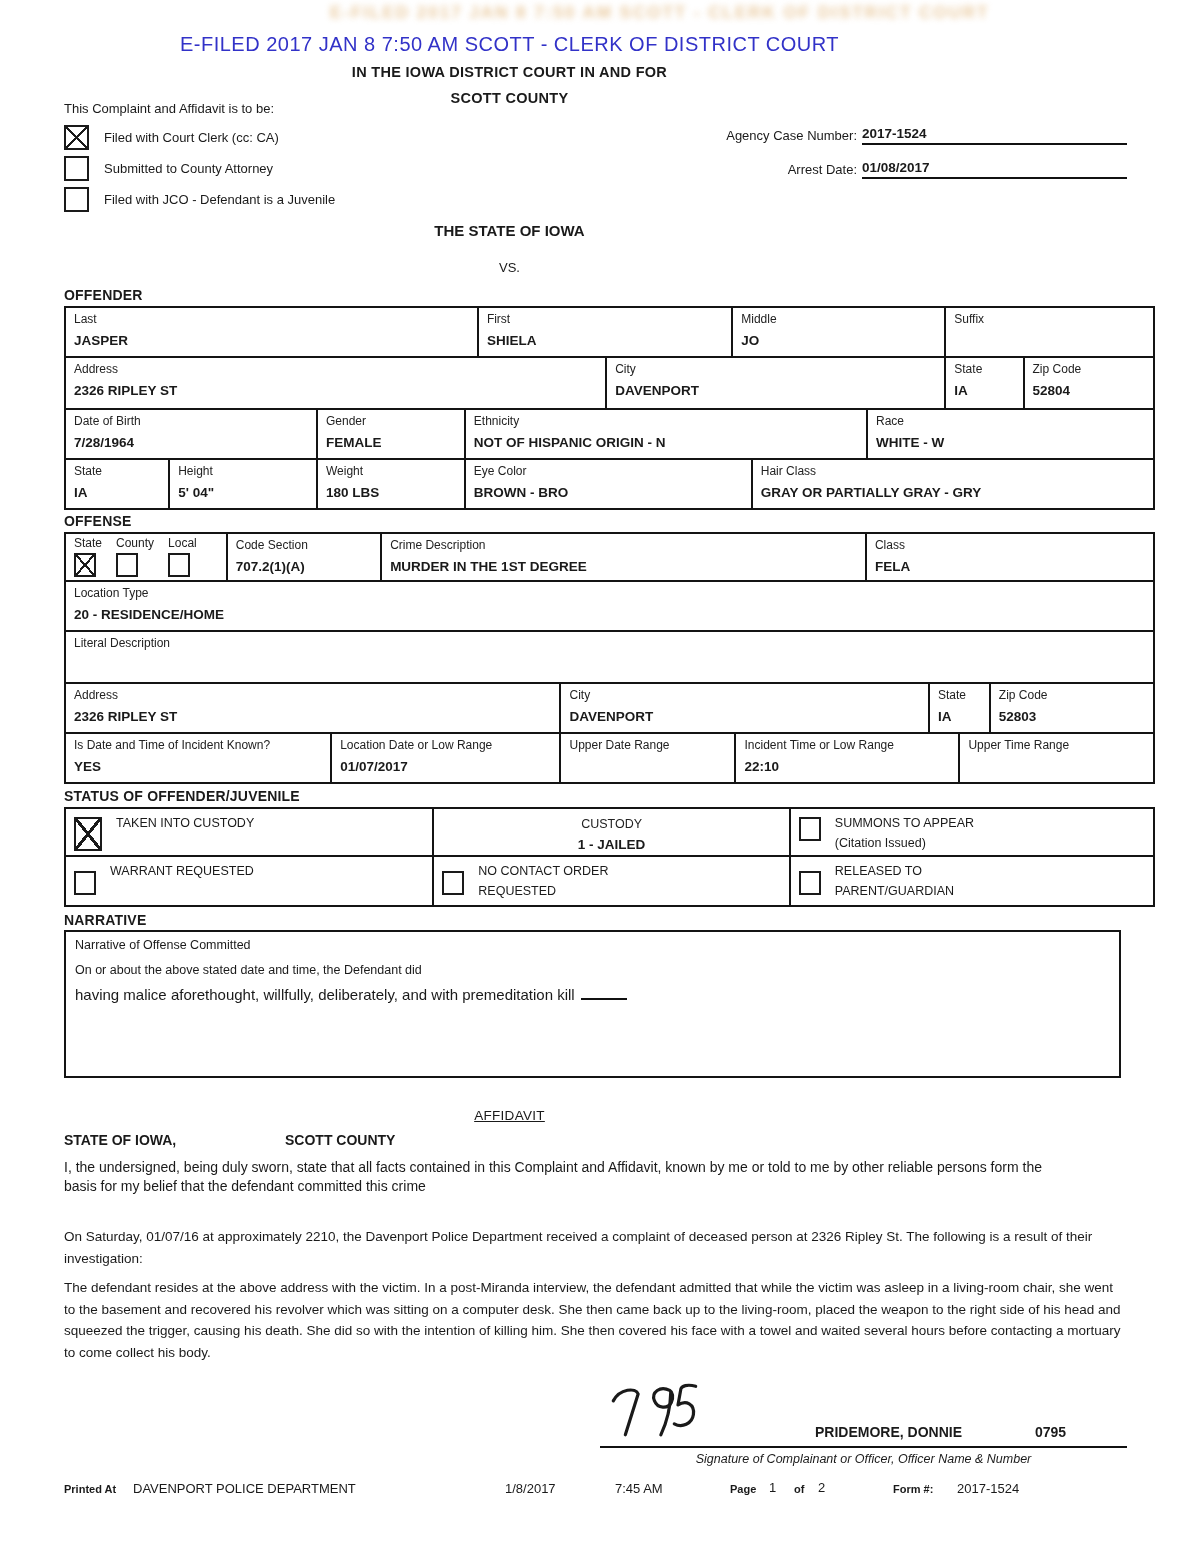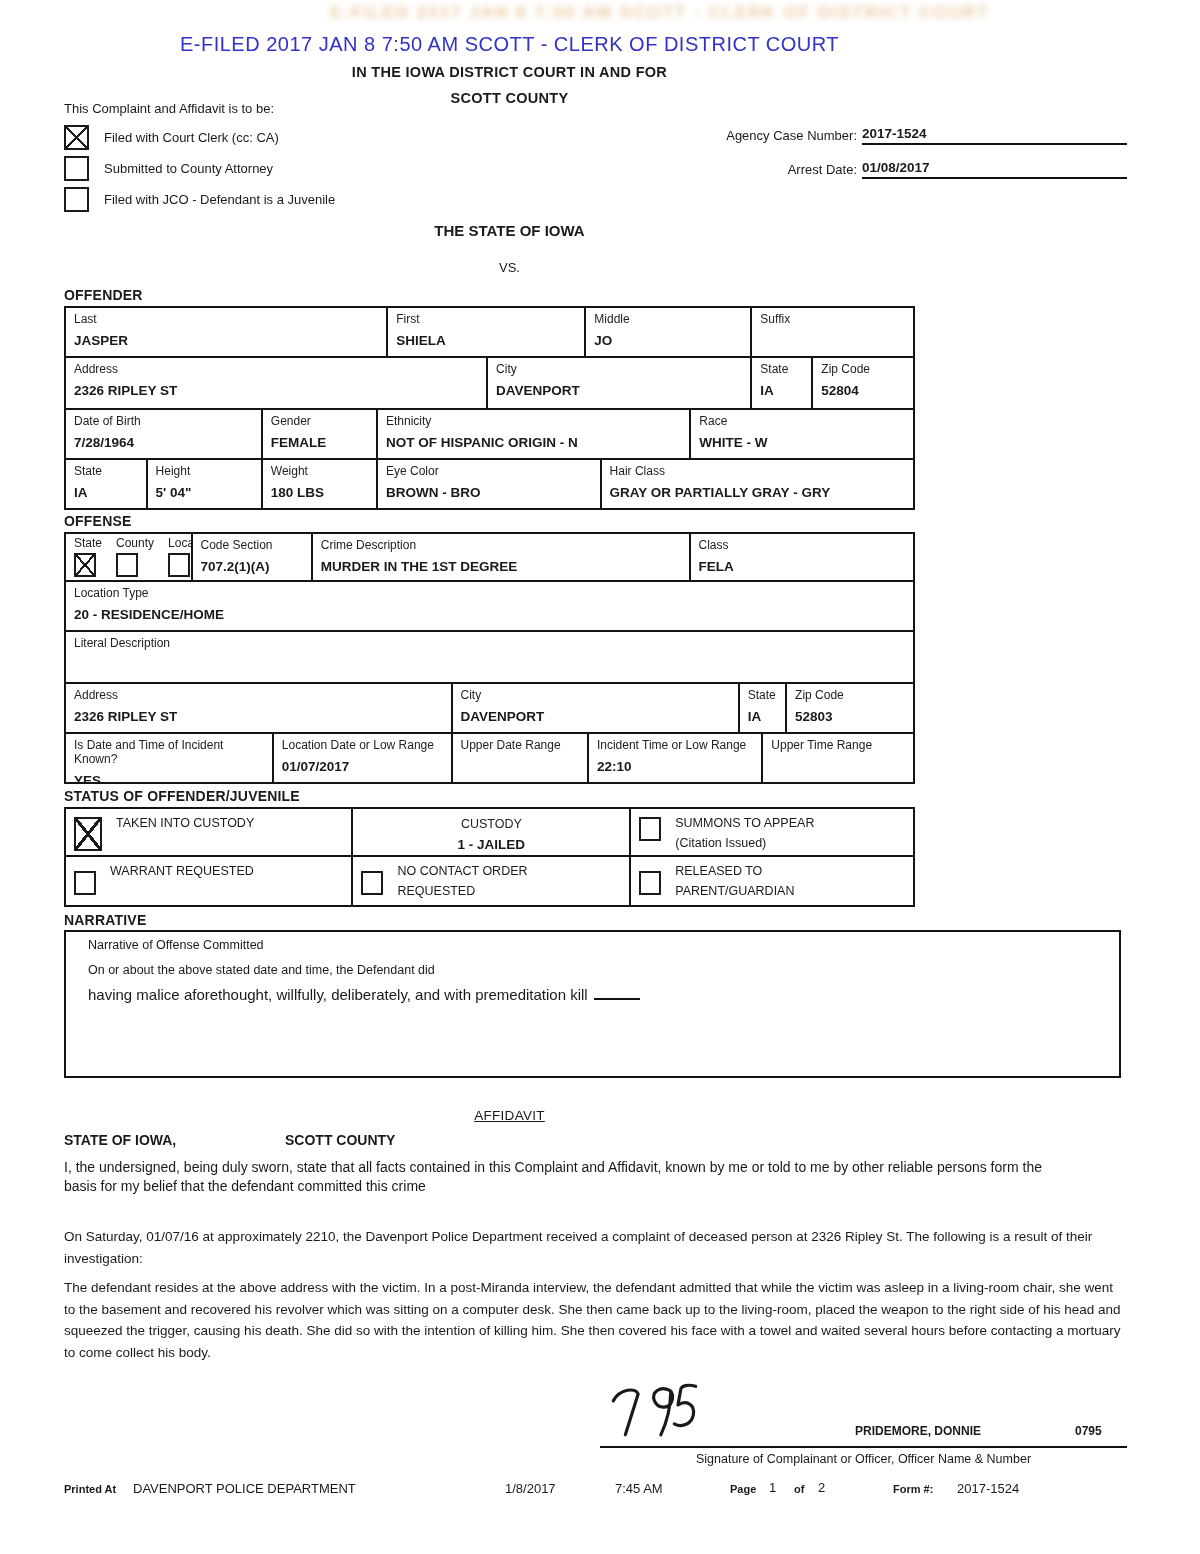--- a/index.html
+++ b/index.html
@@ -17,51 +17,51 @@
   .cb.sm{width:18px;height:20px;}
   .cb.tall{width:24px;height:30px;}
   .cb.checked{background-image:
       linear-gradient(to top right, transparent 46%, #1a1a1a 46%, #1a1a1a 54%, transparent 54%),
       linear-gradient(to bottom right, transparent 46%, #1a1a1a 46%, #1a1a1a 54%, transparent 54%);}
   .opt-label{margin-left:15px;font-size:13px;}
   .case-row{left:700px;width:427px;display:flex;align-items:flex-end;}
   .case-label{flex:1;text-align:right;font-size:13px;padding-right:5px;padding-bottom:2px;}
   .case-value{width:265px;border-bottom:2px solid #111;font-weight:bold;font-size:13.5px;padding-bottom:2px;}
   .sec-head{left:64px;font-weight:bold;font-size:14px;letter-spacing:.2px;}
-  .tbl{left:64px;width:851px;}
+  .tbl{left:64px;width:1091px;}
   .trow{display:flex;border:2px solid #141414;border-top-width:0;box-sizing:border-box;background:#fff;}
   .trow.first{border-top-width:2px;}
   .cell{border-left:2px solid #141414;box-sizing:border-box;padding:4px 8px;overflow:hidden;}
   .cell:first-child{border-left:0;}
   .cl{font-size:12px;color:#222;}
   .cv{font-size:13.5px;font-weight:bold;margin-top:7px;white-space:nowrap;}
   .h50{height:50px;} .h52{height:52px;}
   .jur{display:flex;gap:14px;padding-top:2px;}
   .jur-col{text-align:left;}
   .jur-col .cl{margin-bottom:3px;}
   .stat-cell{display:flex;}
   .stat-cell .cb{margin-top:4px;}
   .stat-text{margin-left:14px;font-size:12.5px;line-height:20px;}
   .custody{text-align:center;}
   .custody .cl{font-size:12.5px;margin-top:4px;}
   .custody .cv{font-size:13.5px;margin-top:6px;}
-  .narr-box{left:64px;width:1057px;height:148px;border:2px solid #141414;box-sizing:border-box;padding:6px 22px;}
+  .narr-box{left:64px;width:1057px;height:148px;border:2px solid #141414;box-sizing:border-box;padding:6px 9px;}
   .narr-label{font-size:12.5px;}
   .narr-line1{font-size:12.5px;margin-top:11px;}
   .narr-line2{font-size:15px;margin-top:9px;}
   .kill-line{display:inline-block;width:46px;border-bottom:2px solid #111;margin-left:6px;}
   .aff-head{font-size:13.5px;text-decoration:underline;letter-spacing:.3px;}
   .aff-state{left:64px;font-weight:bold;font-size:14px;}
   .aff-county{left:285px;font-weight:bold;font-size:14px;}
   .oath{left:64px;width:1012px;font-size:14px;line-height:19px;}
   .facts{left:64px;font-size:12.5px;border-bottom:2px solid #111;min-width:628px;padding-bottom:4px;display:inline-block;}
   .para{left:64px;width:1063px;font-size:13.5px;line-height:21.5px;}
-  .sig-name{font-weight:bold;font-size:12px;white-space:nowrap;margin-left:40px;}
+  .sig-name{font-weight:bold;font-size:14px;white-space:nowrap;}
   .sig-line{left:600px;width:527px;height:2px;background:#111;}
-  .sig-caption{left:600px;width:527px;text-align:center;font-size:12.5px;}
+  .sig-caption{left:600px;width:527px;text-align:center;font-size:12.5px;font-style:italic;}
   .foot{font-size:13px;white-space:nowrap;}
   .foot-b{font-size:11px;font-weight:bold;white-space:nowrap;}
 </style>
 </head>
 <body>
 
 <div class="page">
 
   <div class="abs ghost" style="color: rgb(217, 160, 83);">E-FILED 2017 JAN 8 7:50 AM SCOTT - CLERK OF DISTRICT COURT</div>
 

